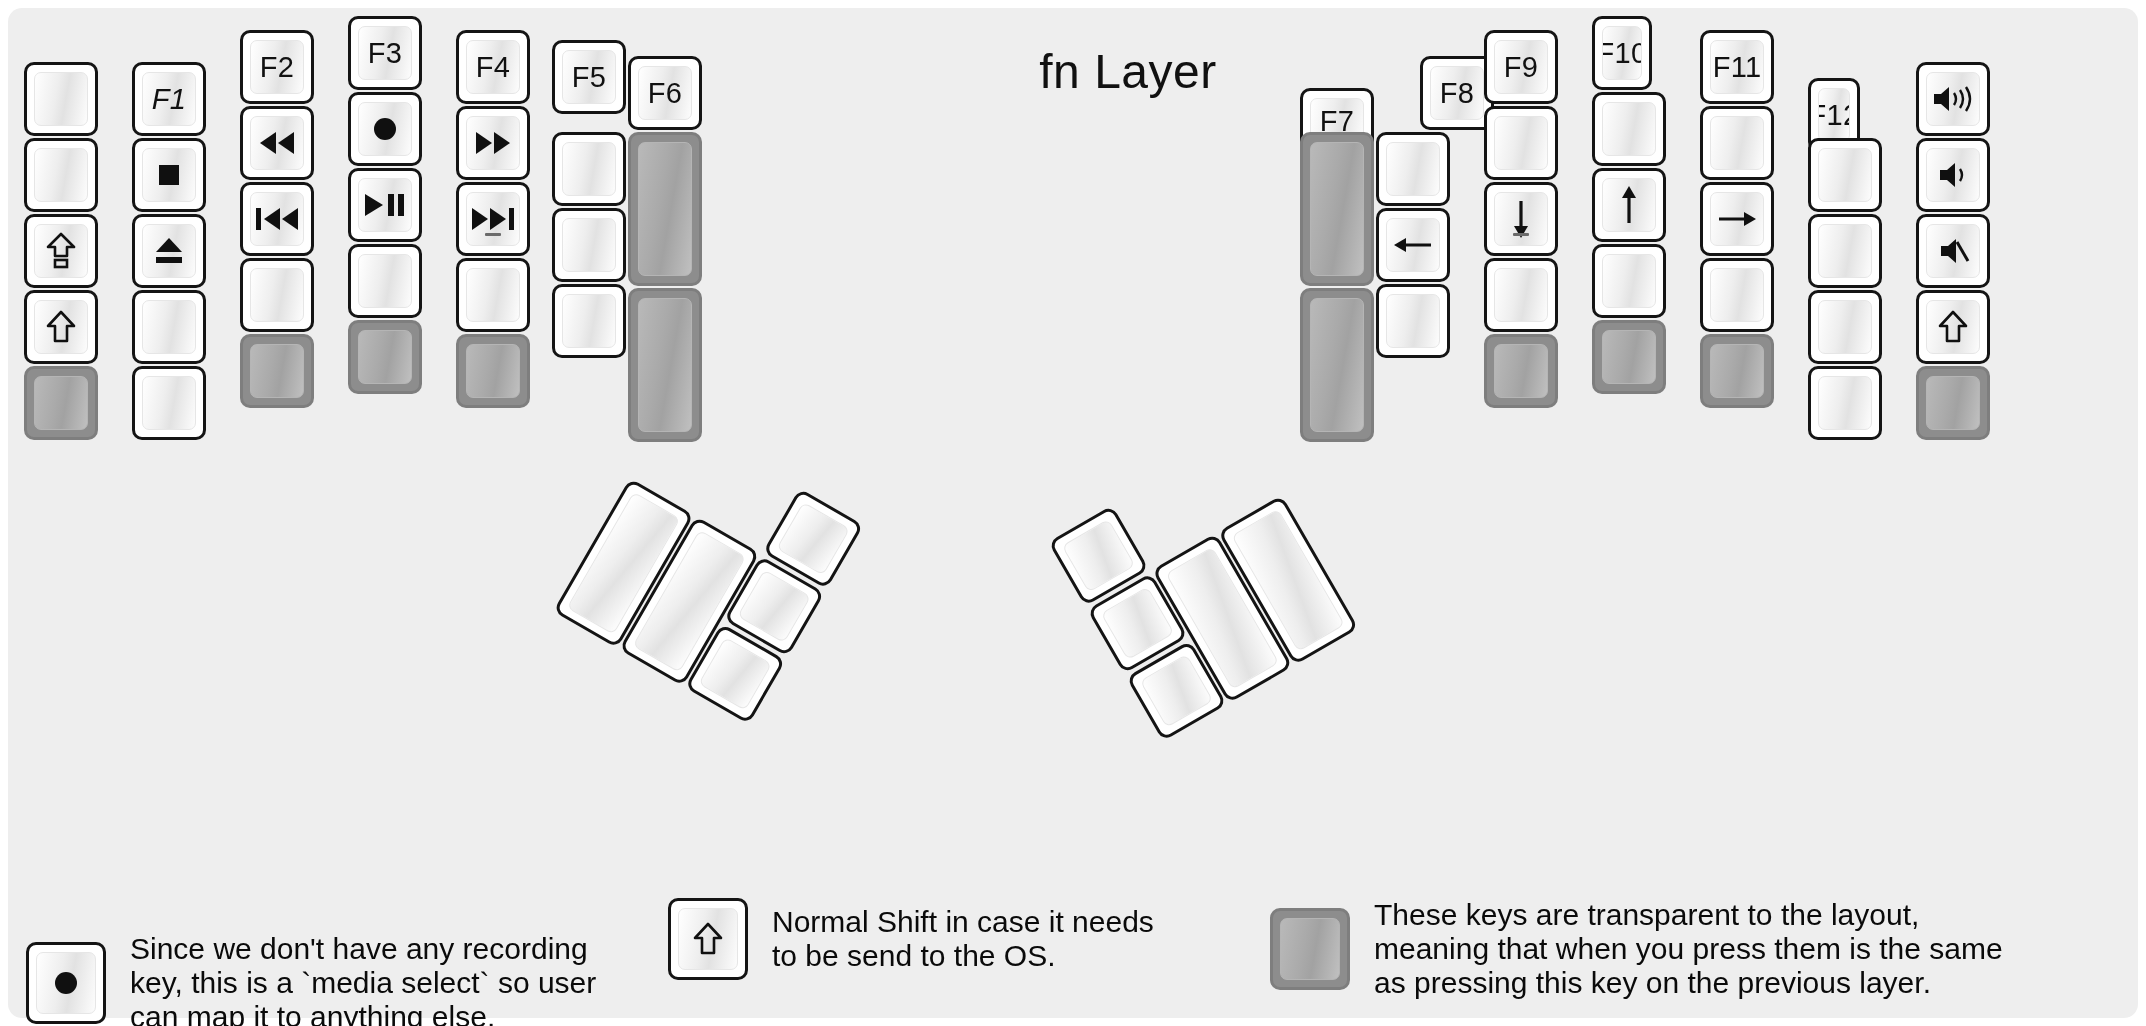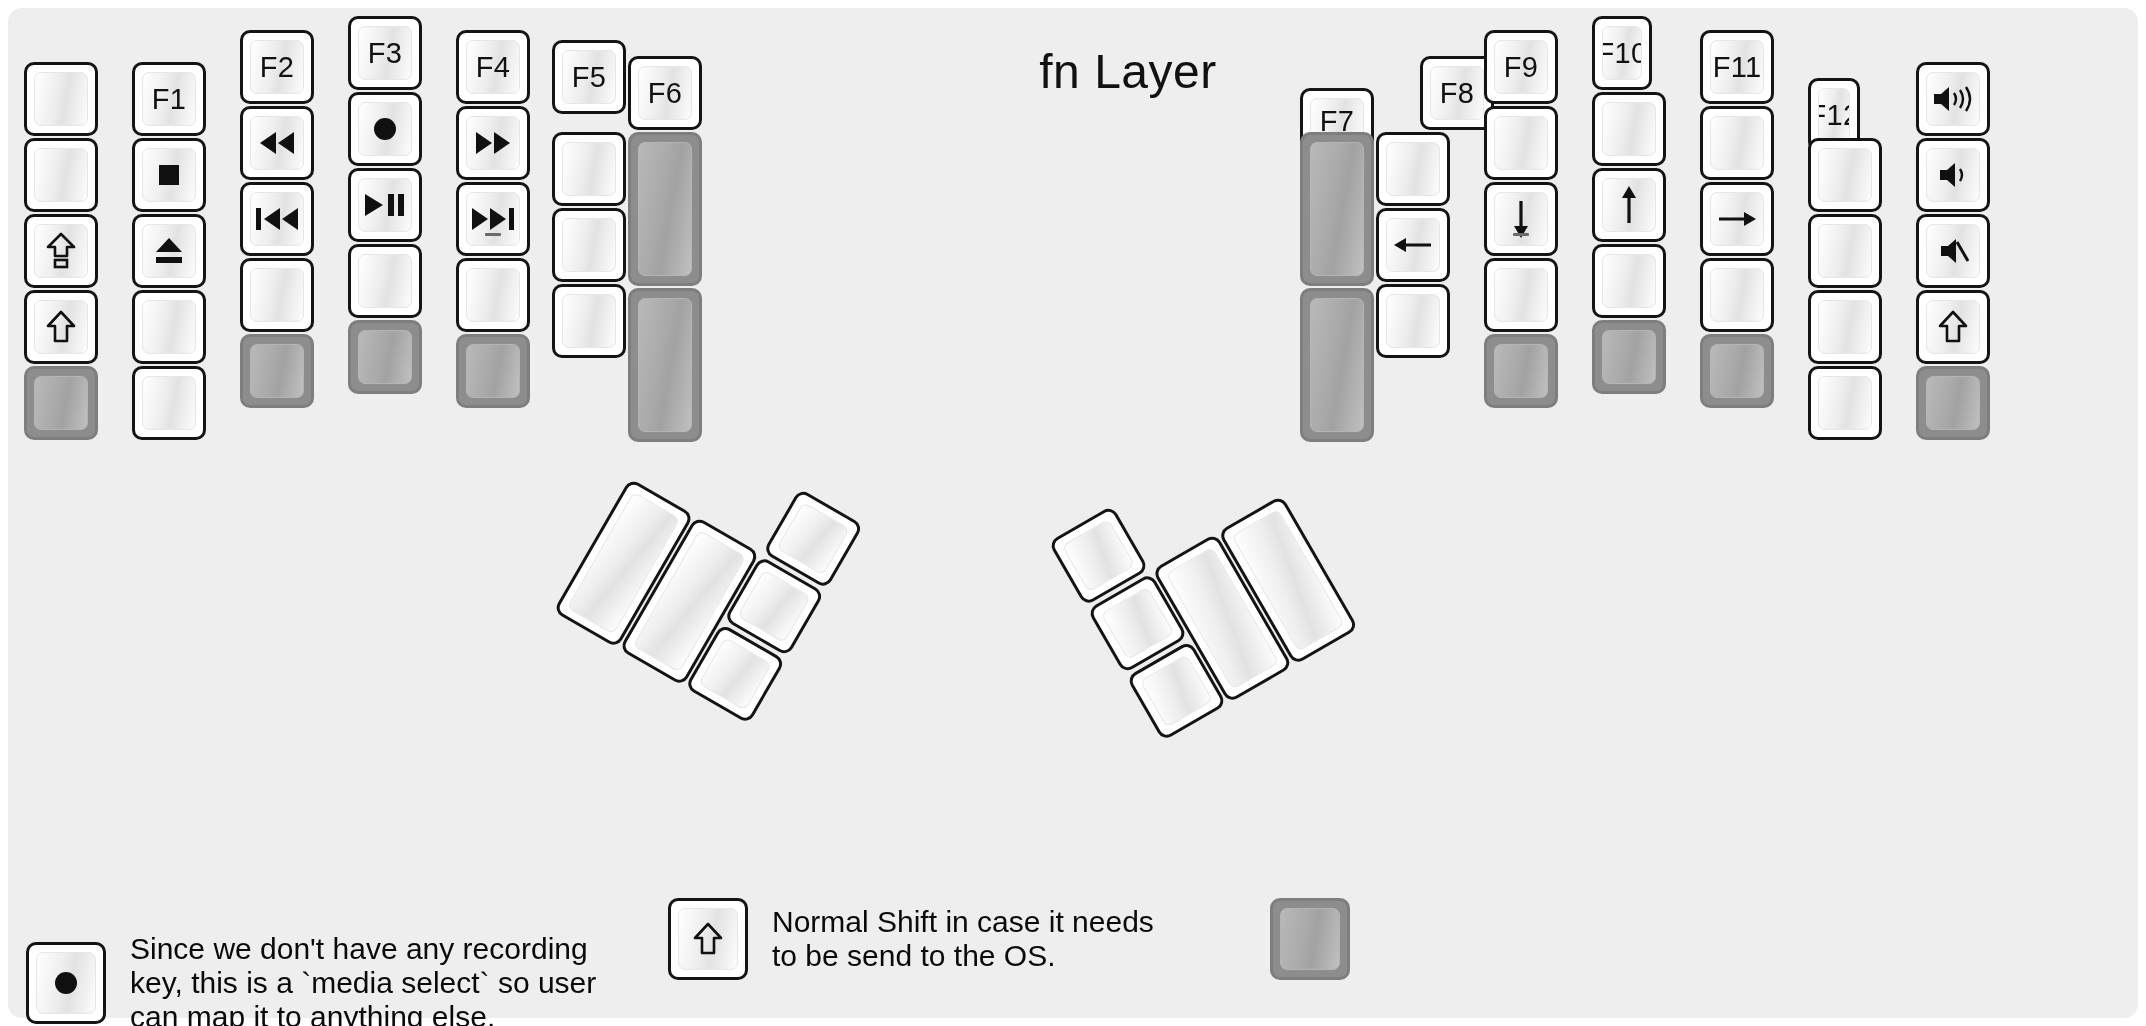--- a/index.html
+++ b/index.html
@@ -134,21 +134,21 @@
             <span class="gl">
               <svg class="gsvg" width="30" height="34" viewBox="0 0 30 34">
                 <path d="M15 2 L28 16 L21 16 L21 31 L9 31 L9 16 L2 16 Z" fill="none" stroke="#101010" stroke-width="2.6" stroke-linejoin="round"></path>
               </svg>
             </span>
           </span>
         </div>
         <div class="key trans" style="left: 16px; top: 358px; width: 74px; height: 74px;">
           <span class="cap"></span>
         </div>
-        <div class="key" style="left: 124px; top: 54px; width: 74px; height: 74px;">
+        <div class="key" style="left: 124px; top: 54px; width: 74px; height: 74px; font-style: italic;">
           <span class="cap">
             <span class="lbl">F1</span>
           </span>
         </div>
         <div class="key" style="left: 124px; top: 130px; width: 74px; height: 74px;">
           <span class="cap">
             <span class="gl">
               <svg class="gsvg" width="30" height="30" viewBox="0 0 30 30">
                 <rect x="5" y="5" width="20" height="20" fill="#101010"></rect>
               </svg>
@@ -523,17 +523,20 @@
           </div>
           <div class="legend-text">Normal Shift in case it needs
 to be send to the OS.</div>
         </div>
         <div class="legend-item" style="left: 1262px; top: 890px;">
           <div class="legend-key trans">
             <span class="cap">
               <span class="gl"></span>
             </span>
           </div>
+          <div class="legend-text">These keys are transparent to the layout,
+meaning that when you press them is the same
+as pressing this key on the previous layer.</div>
         </div>
       </div>
 
   </div>
 </div>
 
 </body></html>

